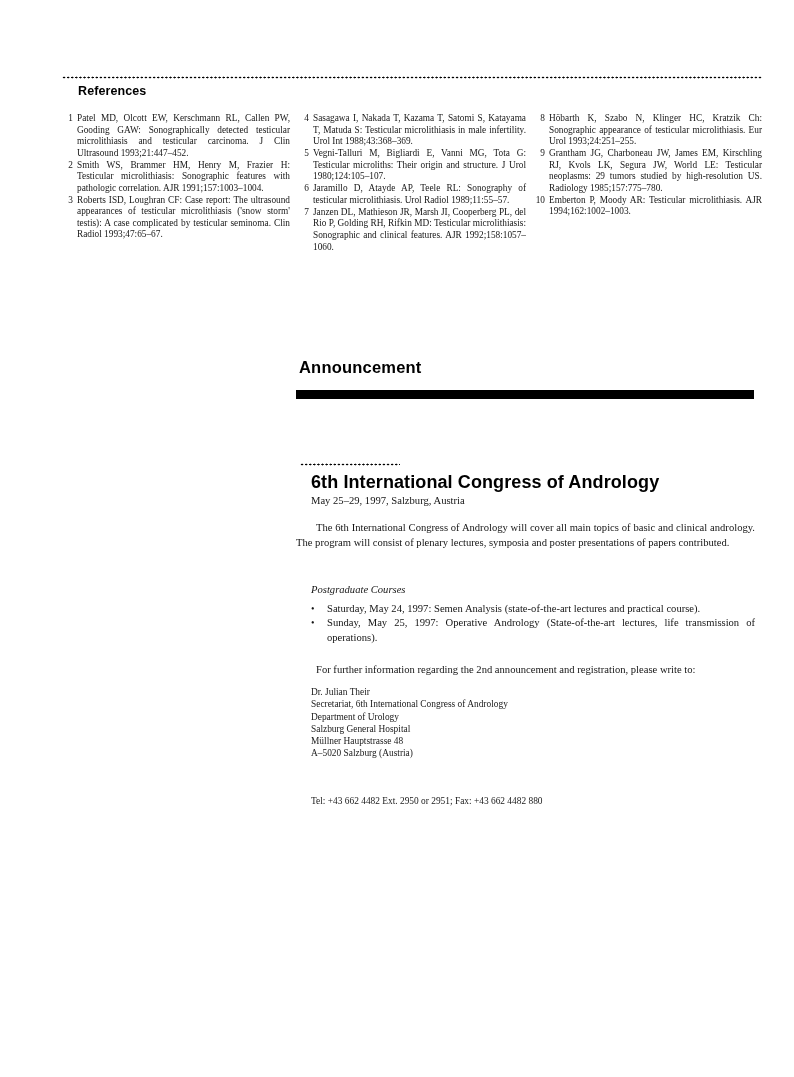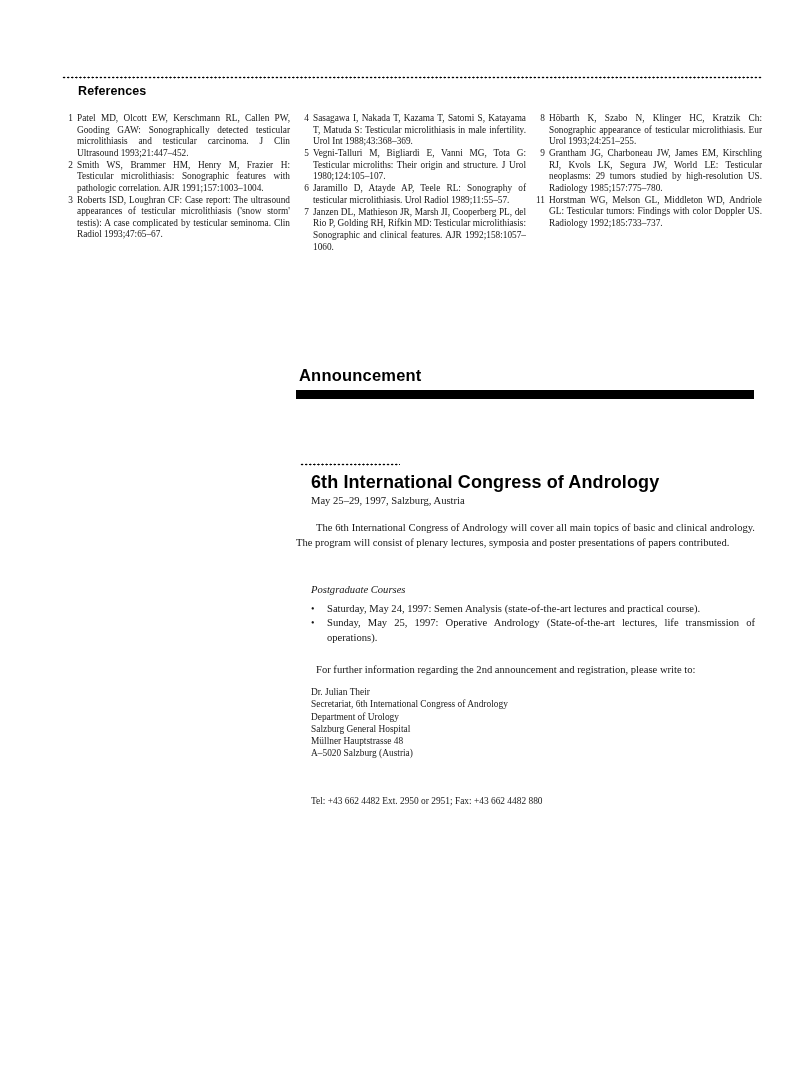--- a/index.html
+++ b/index.html
@@ -94,21 +94,20 @@
   
   #announcement-title {
     position: absolute;
     left: 299px;
     top: 358px;
     font-family: "Liberation Sans", sans-serif;
     font-weight: bold;
     font-size: 16.5px;
     letter-spacing: 0.2px;
     color: #000;
-    margin-top: 8px;
   }
   #announcement-bar {
     position: absolute;
     left: 296px;
     top: 390px;
     width: 458px;
     height: 9px;
     background: #000;
   }
 
@@ -285,22 +284,22 @@
     <div class="ref-col">
       <div class="ref-item">
         <span class="ref-num">8</span>
         <span class="ref-text">Höbarth K, Szabo N, Klinger HC, Kratzik Ch: Sonographic appearance of testicular microlithiasis. Eur Urol 1993;24:251–255.</span>
       </div>
       <div class="ref-item">
         <span class="ref-num">9</span>
         <span class="ref-text">Grantham JG, Charboneau JW, James EM, Kirschling RJ, Kvols LK, Segura JW, World LE: Testicular neoplasms: 29 tumors studied by high-resolution US. Radiology 1985;157:775–780.</span>
       </div>
       <div class="ref-item">
-        <span class="ref-num">11</span>
-        <span class="ref-text">Horstman WG, Melson GL, Middleton WD, Andriole GL: Testicular tumors: Findings with color Doppler US. Radiology 1992;185:733–737.</span>
+        <span class="ref-num">10</span>
+        <span class="ref-text">Emberton P, Moody AR: Testicular microlithiasis. AJR 1994;162:1002–1003.</span>
       </div>
     </div>
 
   </div>
 
   <div id="announcement-title">Announcement</div>
   <div id="announcement-bar"></div>
 
   <div id="announcement-dotted-rule" class="dotted-rule"></div>
 

